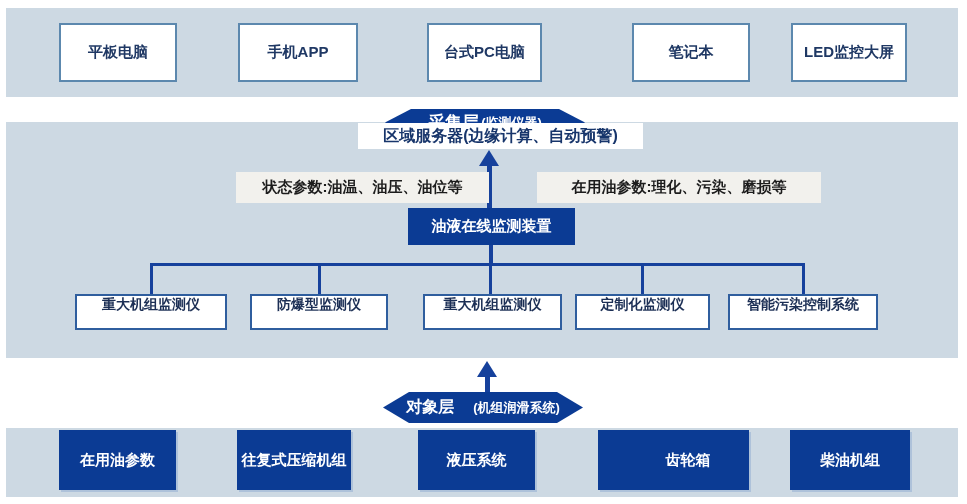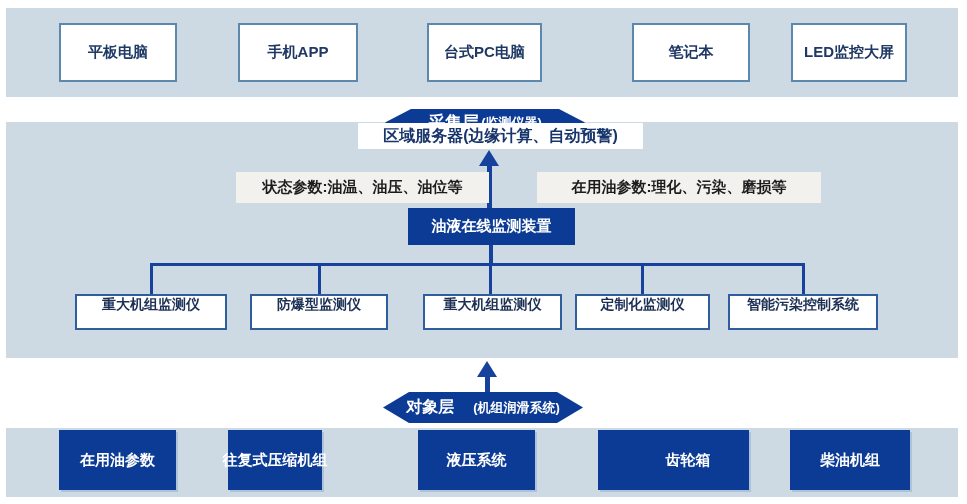--- a/index.html
+++ b/index.html
@@ -132,21 +132,21 @@
   <div class="line" style="left:485px;top:375px;width:5px;height:18px;"></div>
 
   <div class="pill" style="left:383px;top:392px;width:200px;height:31px;gap:19px;">
     <span class="big" style="font-size:16px;">对象层</span>
       <span class="small">(机组润滑系统)</span>
   </div>
 
   <div class="dbox" style="left:59px;width:117px;">
       <span>在用油参数</span>
     </div>
-  <div class="dbox" style="left:228px;width:94px;">
+  <div class="dbox" style="left:237px;width:114px;">
       <span>往复式压缩机组</span>
     </div>
   <div class="dbox" style="left:418px;width:117px;">
       <span>液压系统</span>
     </div>
   <div class="dbox" style="left:598px;width:122px;padding-left:29px;">
       <span>齿轮箱</span>
     </div>
   <div class="dbox" style="left:790px;width:120px;">
       <span>柴油机组</span>

